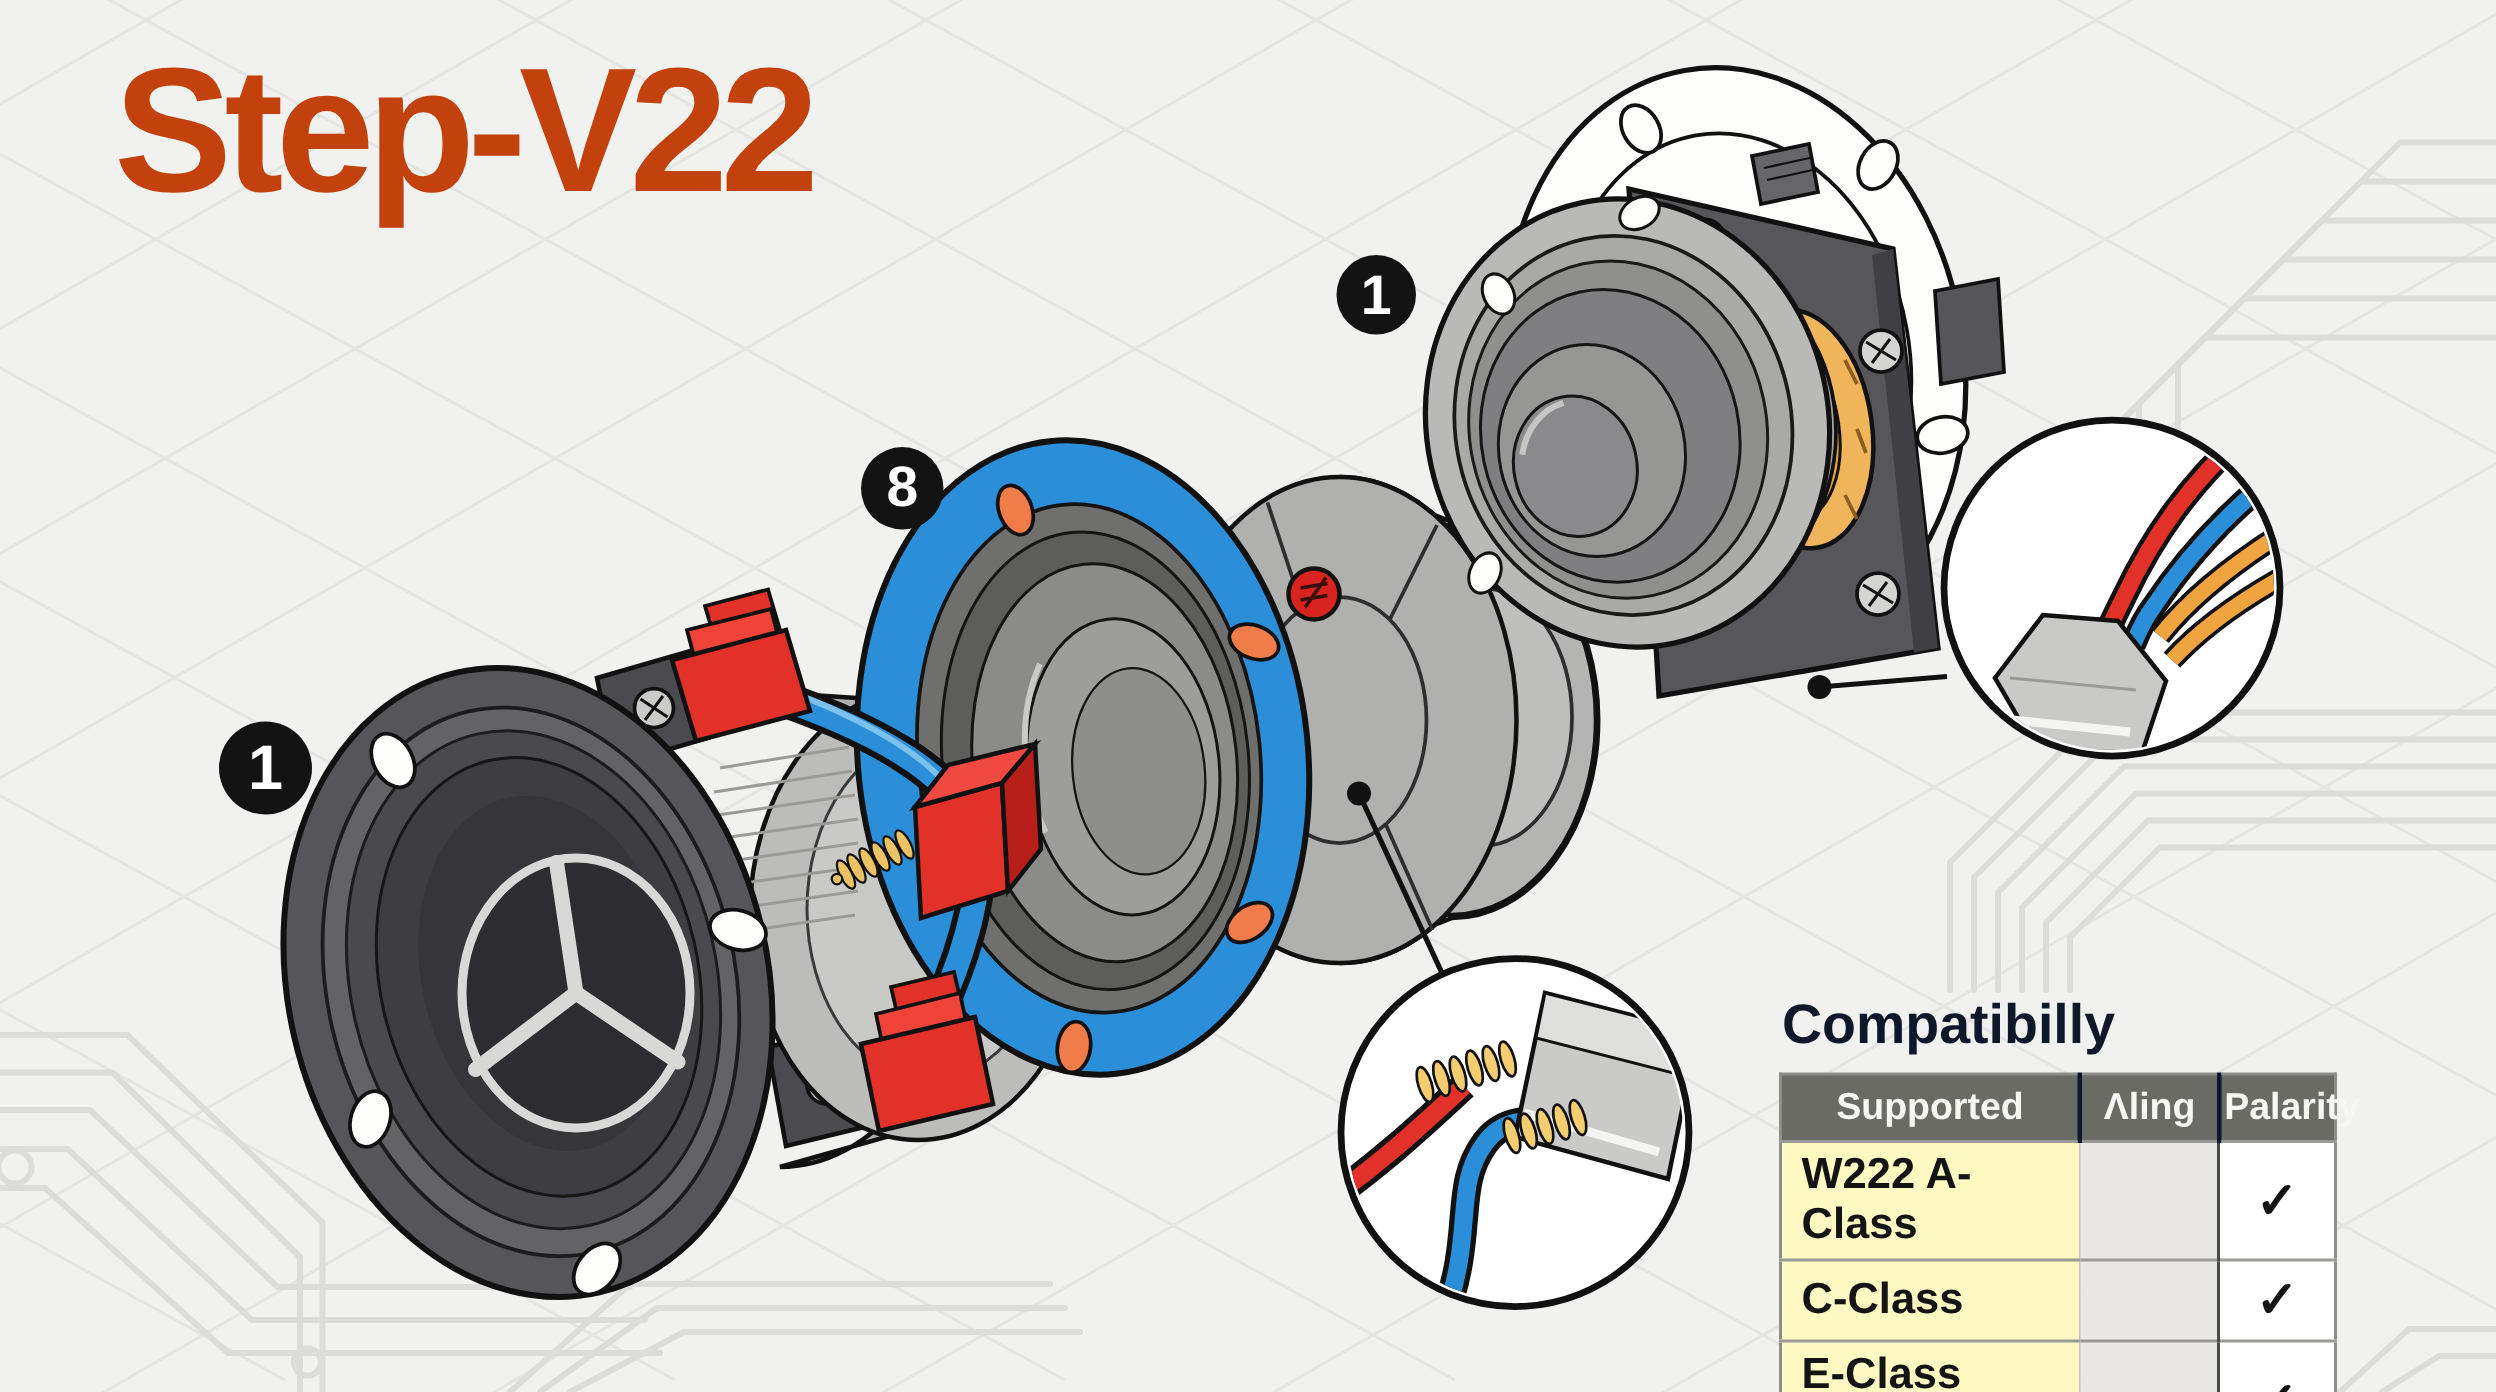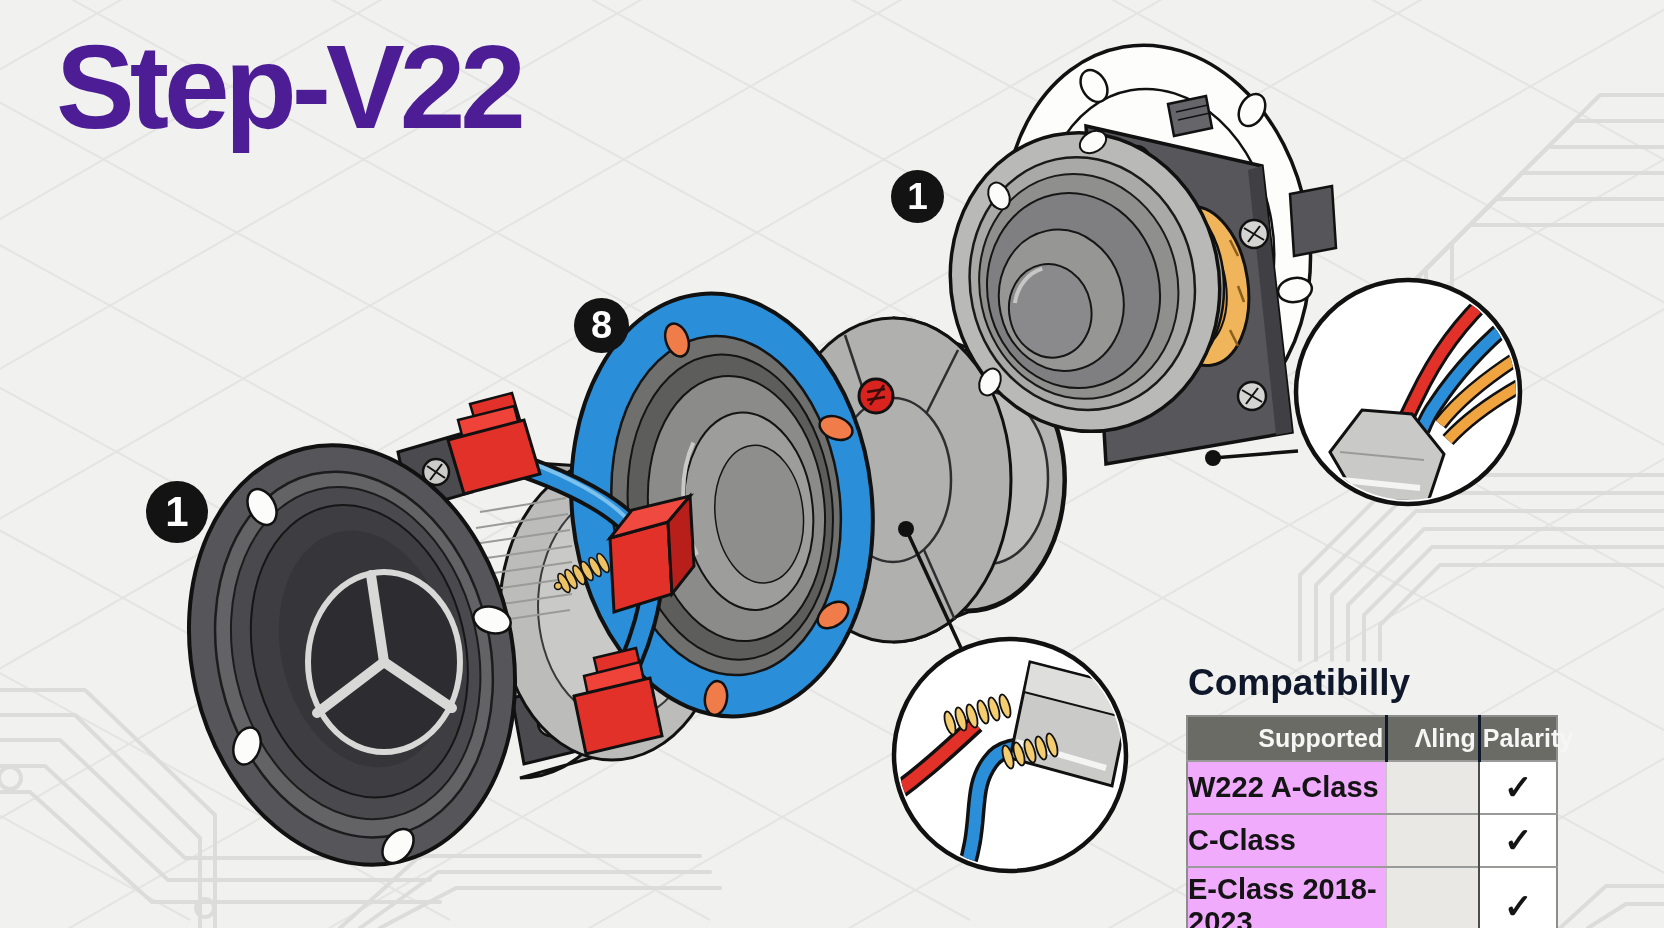--- a/index.html
+++ b/index.html
@@ -1,32 +1,32 @@
 <!DOCTYPE html>
 <html><head>
 <meta charset="utf-8">
 <style>
   html,body{margin:0;padding:0;background:#e8e8e6;}
   .stage{position:relative;width:1664px;height:928px;overflow:hidden;background:#f1f1ef;font-family:"Liberation Sans",sans-serif;}
   svg.scene{position:absolute;left:0;top:0;display:block;}
-  .title{position:absolute;left:56px;top:30px;font-weight:bold;font-size:118px;line-height:0.97;letter-spacing:-5px;color:#4c1d95;}
+  .title{position:absolute;left:76px;top:30px;font-weight:bold;font-size:118px;line-height:0.97;letter-spacing:-5px;color:#c2410c;}
   .badge{position:absolute;background:#131313;color:#ffffff;border-radius:50%;display:flex;align-items:center;justify-content:center;font-weight:bold;}
   .badge.b-left{left:146px;top:481px;width:62px;height:62px;font-size:42px;}
   .badge.b-mid{left:574px;top:298px;width:55px;height:55px;font-size:38px;}
   .badge.b-right{left:891px;top:170px;width:53px;height:53px;font-size:37px;}
   .compat{position:absolute;left:1186px;top:664px;width:372px;}
   .compat-title{font-size:37px;font-weight:bold;color:#0f172a;line-height:1;margin:0 0 14px 2px;}
   .compat table{border-collapse:collapse;width:372px;border:2px solid #8d8d8b;table-layout:fixed;}
-  .compat th{background:#6b6b66;color:#f6f6f4;font-size:25px;font-weight:bold;padding:7px 2px;text-align:right;}
+  .compat th{background:#6b6b66;color:#f6f6f4;font-size:25px;font-weight:bold;padding:7px 2px;text-align:center;}
   .compat th + th{border-left:3px solid #0f172a;}
   .compat td{font-size:29px;font-weight:bold;color:#141414;padding:5px 0 6px 0;border-top:2px solid #9a9a98;}
   .compat col.c-model{width:54%;}
   .compat col.c-mid{width:25%;}
   .compat col.c-check{width:21%;}
-  .compat td.model{background:#f0abfc;}
+  .compat td.model{background:#fef9c3;padding-left:13px;}
   .compat td.mid{background:#e9e8e5;border-left:1px solid #c4c4c2;}
   .compat td.check{background:#ffffff;border-left:2px solid #4c4c4a;text-align:center;font-size:34px;}
 </style>
 </head>
 <body>
 
 <div class="stage">
 
 <svg class="scene" width="1664" height="928" viewBox="0 0 1664 928">
   <defs>

